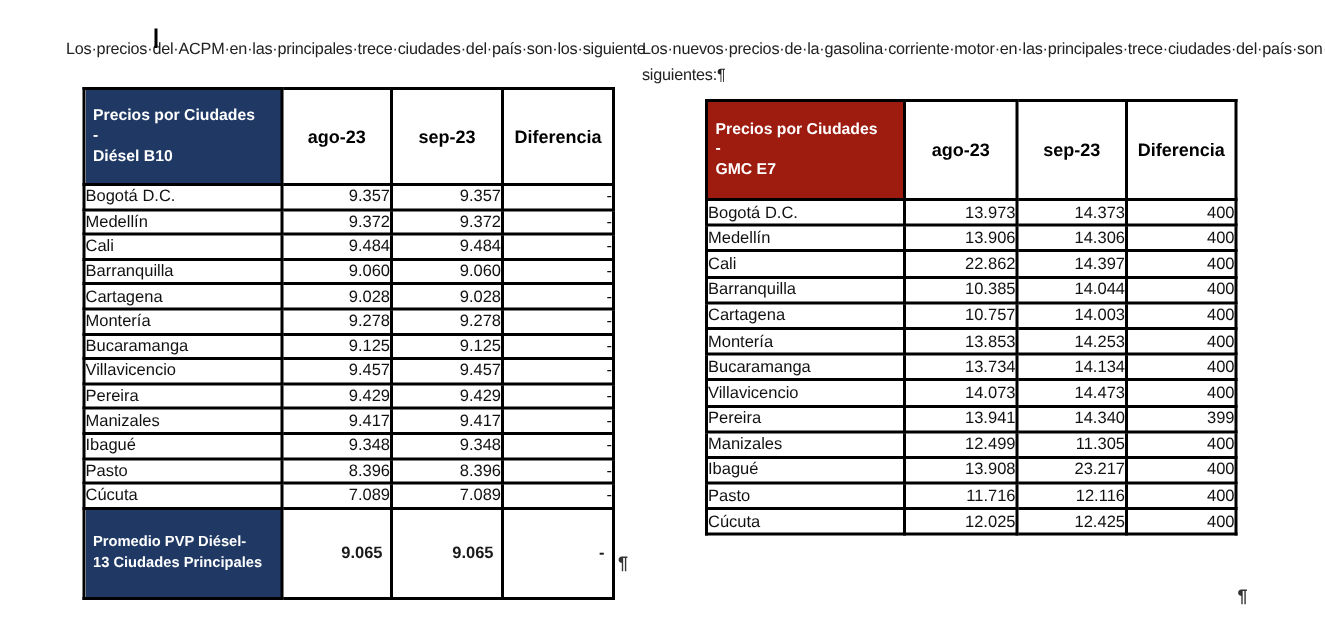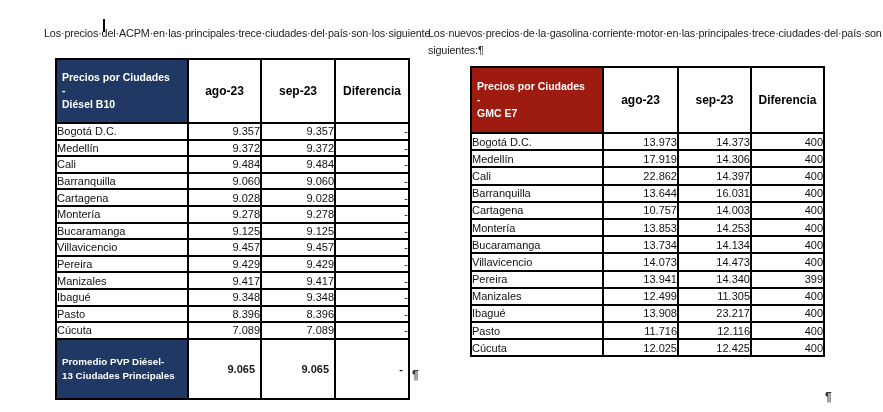--- a/index.html
+++ b/index.html
@@ -169,34 +169,34 @@
       <td class="col-head">Diferencia</td>
     </tr>
     <tr class="data-row" style="height:17.2px">
       <td class="city">Bogotá D.C.</td>
       <td class="num">13.973</td>
       <td class="num">14.373</td>
       <td class="num">400</td>
     </tr>
     <tr class="data-row" style="height:17.2px">
       <td class="city">Medellín</td>
-      <td class="num">17.919</td>
+      <td class="num">13.906</td>
       <td class="num">14.306</td>
       <td class="num">400</td>
     </tr>
     <tr class="data-row" style="height:17.2px">
       <td class="city">Cali</td>
       <td class="num">22.862</td>
       <td class="num">14.397</td>
       <td class="num">400</td>
     </tr>
     <tr class="data-row" style="height:17.2px">
       <td class="city">Barranquilla</td>
-      <td class="num">13.644</td>
-      <td class="num">16.031</td>
+      <td class="num">10.385</td>
+      <td class="num">14.044</td>
       <td class="num">400</td>
     </tr>
     <tr class="data-row" style="height:17.2px">
       <td class="city">Cartagena</td>
       <td class="num">10.757</td>
       <td class="num">14.003</td>
       <td class="num">400</td>
     </tr>
     <tr class="data-row" style="height:17.2px">
       <td class="city">Montería</td>

